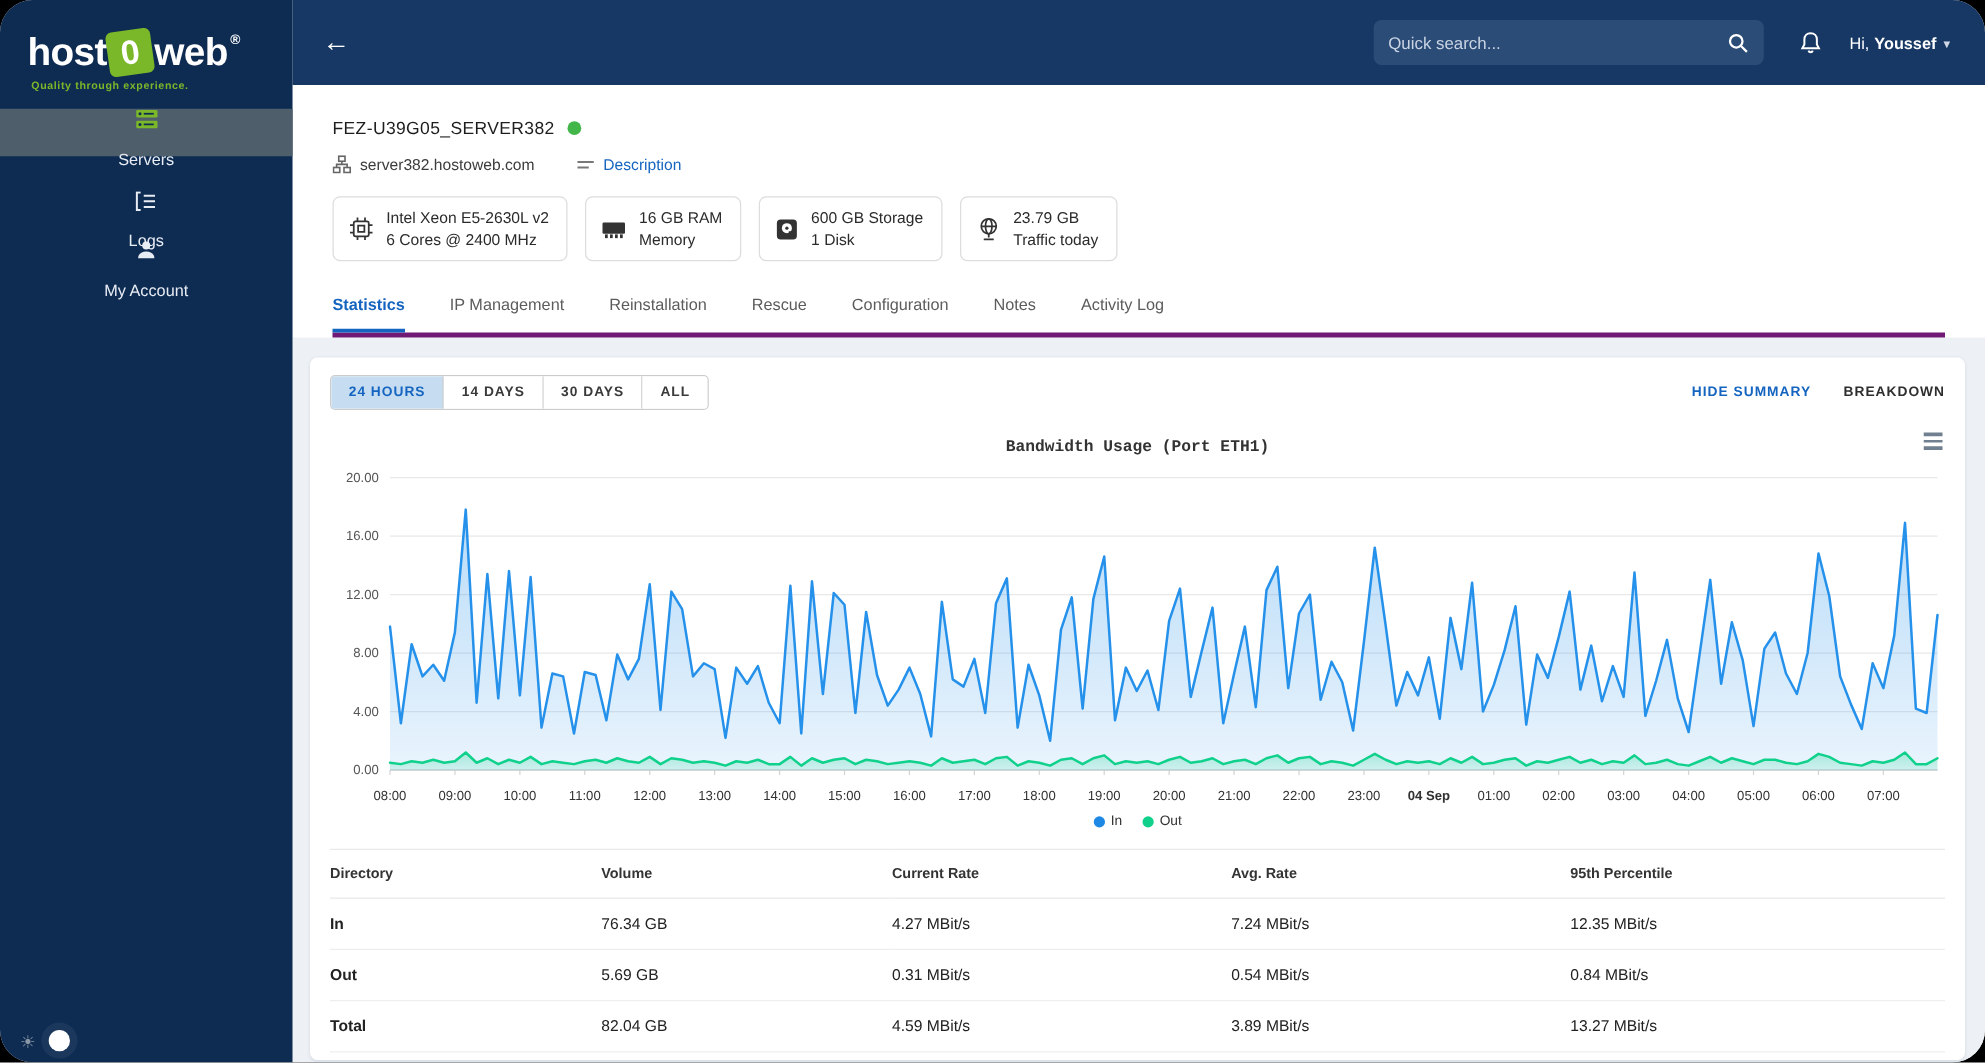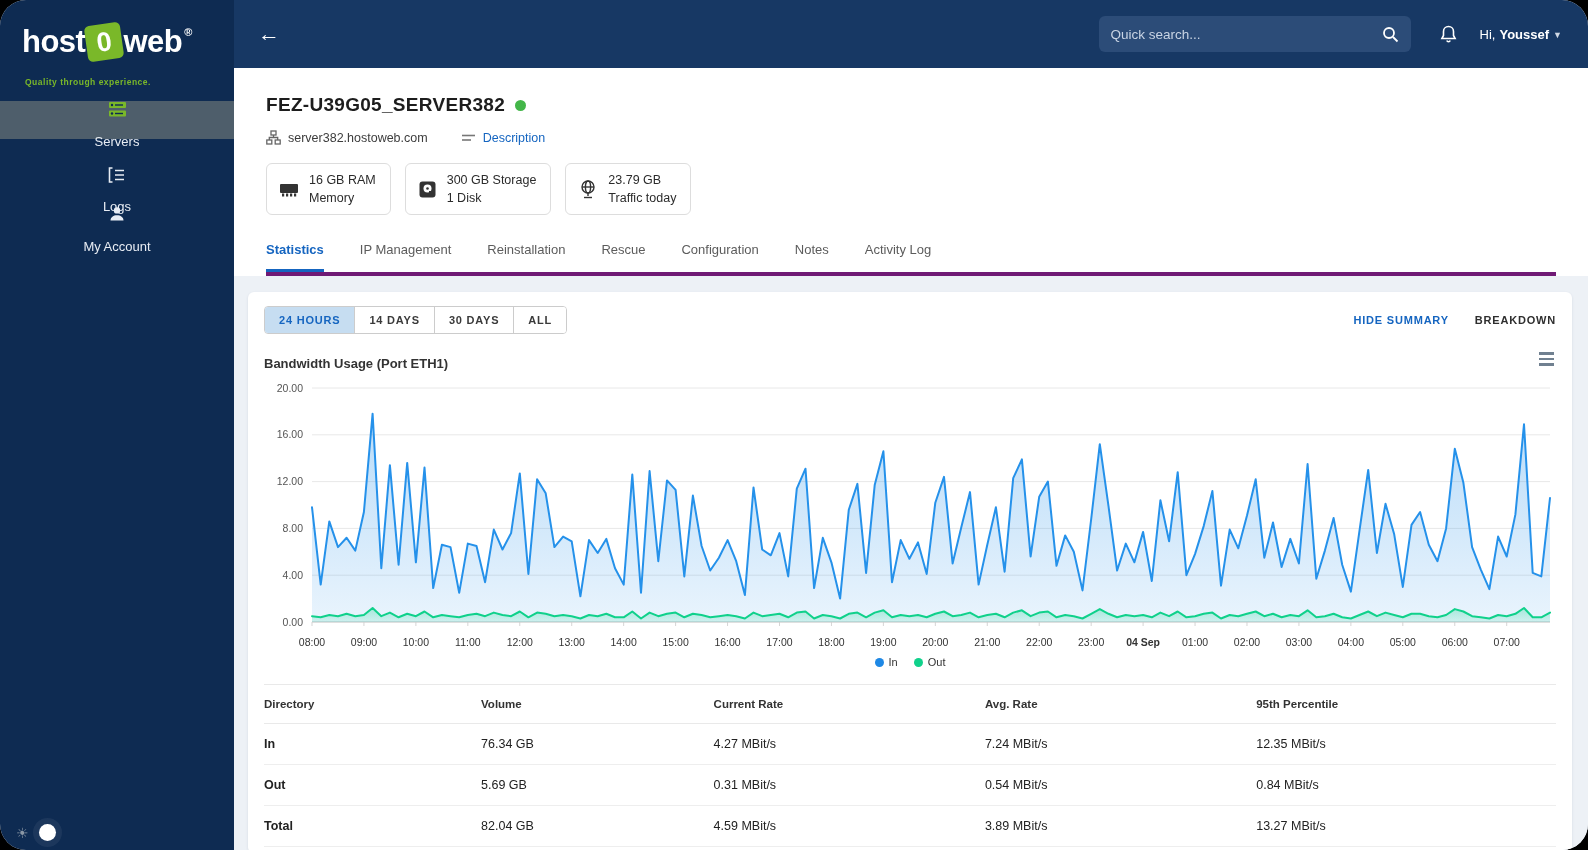--- a/index.html
+++ b/index.html
@@ -5,21 +5,21 @@
   * { margin:0; padding:0; box-sizing:border-box; }
   body { background:#000; font-family:"Liberation Sans", sans-serif; width:1588px; height:850px; overflow:hidden; }
   .window { width:1588px; height:850px; border-radius:26px; overflow:hidden; display:flex; background:#edf1f6; position:relative; }
 
   
   .sidebar { width:234px; background:#0e2b52; flex-shrink:0; position:relative; }
   .logo-block { padding:24px 20px 14px 22px; }
   .logo-line { display:flex; align-items:center; color:#fff; font-weight:bold; font-size:31px; letter-spacing:-0.5px; }
   .logo-o { width:36px; height:36px; background:#7ab829; border-radius:5px; transform:rotate(-8deg); display:flex; align-items:center; justify-content:center; color:#fff; font-size:27px; font-weight:bold; margin:0 1px; }
   .logo-reg { font-size:11px; align-self:flex-start; margin-top:2px; margin-left:2px; }
-  .logo-tagline { color:#7ab829; font-size:8.5px; font-weight:bold; letter-spacing:0.5px; margin-top:17px; margin-left:3px; }
+  .logo-tagline { color:#7ab829; font-size:8.5px; font-weight:bold; letter-spacing:0.5px; margin-top:3px; margin-left:3px; }
   .side-item { display:flex; align-items:center; gap:16px; height:38px; padding:0 22px; color:#e8edf4; font-size:13px; cursor:pointer;flex-direction:column; }
   .side-item.active { background:#4e5e6b; }
   .side-item svg { flex-shrink:0; }
   .side-gap { height:28px; }
   .theme-toggle { position:absolute; bottom:9px; left:16px; display:flex; align-items:center; gap:10px; }
   .sun { color:#8a97a5; font-size:14px; }
   .knob { width:17px; height:17px; background:#fff; border-radius:50%; box-shadow:0 0 0 6px rgba(255,255,255,0.06); }
 
   
   .main { flex:1; display:flex; flex-direction:column; min-width:0; }
@@ -31,21 +31,21 @@
   .bell { margin-left:28px; cursor:pointer; display:flex; }
   .user-chip { margin-left:22px; color:#fff; font-size:13px; cursor:pointer; display:flex; align-items:center; gap:4px; white-space:nowrap; }
   .user-chip b { font-weight:bold; }
   .chev { font-size:9px; color:#cfd8e4; margin-top:2px; }
 
   .content { flex:1; overflow:hidden; background:#edf1f6; }
 
   
   .white-head { background:#fff; padding:26px 32px 0 32px; }
   .title-row { display:flex; align-items:center; }
-  .page-title { font-size:19px; font-weight:bold; color:#1d1d1d; letter-spacing:0.3px; }
+  .page-title { font-size:14px; font-weight:normal; color:#1d1d1d; letter-spacing:0.3px; }
   .status-dot { width:11px; height:11px; border-radius:50%; background:#43b649; margin-left:10px; }
   .head-buttons { margin-left:auto; display:flex; gap:8px; }
   .btn { border:none; border-radius:4px; font-family:"Liberation Sans", sans-serif; font-size:11.5px; font-weight:bold; letter-spacing:1.2px; padding:9px 18px; color:#fff; cursor:pointer; display:flex; align-items:center; gap:8px; }
   .btn-console { background:#64808f; }
   .btn-power { background:#10559e; }
   .sub-row { display:flex; align-items:center; margin-top:14px; font-size:12.5px; color:#3c3c3c; gap:7px; }
   .desc-link { color:#1565c0; cursor:pointer; }
   .desc-icon { margin-left:26px; }
   .specs-row { display:flex; gap:14px; margin-top:18px; }
   .spec-card { border:1px solid #ddd; border-radius:6px; background:#fff; display:flex; align-items:center; gap:10px; padding:7px 14px 7px 12px; }
@@ -58,21 +58,21 @@
   .card-zone { padding:16px 16px 0 14px; }
   .card { background:#fff; border-radius:6px; box-shadow:0 1px 3px rgba(20,40,80,0.10); padding:14px 16px 6px; }
   .controls-row { display:flex; align-items:center; }
   .range-group { display:flex; border:1px solid #ccc; border-radius:4px; overflow:hidden; }
   .range-btn { background:#fff; border:none; border-right:1px solid #ccc; padding:7px 14px; font-family:"Liberation Sans", sans-serif; font-size:11px; font-weight:bold; letter-spacing:0.8px; color:#3a3a3a; cursor:pointer; }
   .range-btn:last-child { border-right:none; }
   .range-btn.active { background:#c6ddf1; color:#1565c0; }
   .summary-links { margin-left:auto; display:flex; gap:26px; font-size:11px; font-weight:bold; letter-spacing:0.8px; }
   .link-blue { color:#1565c0; cursor:pointer;margin-left:34px; }
   .link-dark { color:#2e2e2e; cursor:pointer; }
-  .chart-title-row { position:relative; margin-top:20px; text-align:left; }
+  .chart-title-row { position:relative; margin-top:20px; text-align:center;font-family:Liberation Mono, monospace; }
   .chart-title { font-size:13px; font-weight:bold; color:#333; }
   .chart-menu { position:absolute; right:2px; top:-2px; cursor:pointer; display:flex; flex-direction:column; gap:3px; }
   .chart-menu span { width:15px; height:2.5px; background:#708090; display:block; }
   #chart-plot { margin-top:4px; }
   .chart-legend { display:flex; justify-content:center; gap:16px; font-size:11px; color:#333; margin-top:-14px; }
   .chart-legend .lg { display:flex; align-items:center; gap:5px; }
   .chart-legend .dot { width:9px; height:9px; border-radius:50%; display:inline-block; }
 
   
   table.summary { width:100%; border-collapse:collapse; margin-top:16px; }
@@ -182,20 +182,40 @@
               <g stroke="#777" stroke-width="1.6">
                 <line x1="1" y1="2.5" x2="14" y2="2.5"></line>
                 <line x1="1" y1="7" x2="10" y2="7"></line>
               </g>
             </svg>
           <span class="desc-link">Description</span>
         </div>
 
         <div class="specs-row">
           <div class="spec-card">
+            <svg width="20" height="20" viewBox="0 0 20 20">
+                <g stroke="#333" stroke-width="1.4" fill="none">
+                  <rect x="4" y="4" width="12" height="12" rx="1.5"></rect>
+                  <rect x="7.5" y="7.5" width="5" height="5"></rect>
+                  <line x1="7" y1="1" x2="7" y2="4"></line>
+                  <line x1="13" y1="1" x2="13" y2="4"></line>
+                  <line x1="7" y1="16" x2="7" y2="19"></line>
+                  <line x1="13" y1="16" x2="13" y2="19"></line>
+                  <line x1="1" y1="7" x2="4" y2="7"></line>
+                  <line x1="1" y1="13" x2="4" y2="13"></line>
+                  <line x1="16" y1="7" x2="19" y2="7"></line>
+                  <line x1="16" y1="13" x2="19" y2="13"></line>
+                </g>
+              </svg>
+            <div class="spec-text">
+                <div>Intel Xeon E5-2630L v2</div>
+                <div>6 Cores @ 2400 MHz</div>
+              </div>
+          </div>
+          <div class="spec-card">
             <svg width="20" height="18" viewBox="0 0 20 18">
                 <g fill="#333">
                   <rect x="1" y="4" width="18" height="9" rx="1"></rect>
                   <rect x="3" y="13.5" width="2.2" height="3"></rect>
                   <rect x="7" y="13.5" width="2.2" height="3"></rect>
                   <rect x="11" y="13.5" width="2.2" height="3"></rect>
                   <rect x="15" y="13.5" width="2.2" height="3"></rect>
                 </g>
               </svg>
             <div class="spec-text">
@@ -206,21 +226,21 @@
           <div class="spec-card">
             <svg width="19" height="19" viewBox="0 0 19 19">
                 <g>
                   <rect x="1.5" y="1.5" width="16" height="16" rx="3" fill="#333"></rect>
                   <circle cx="9.5" cy="8.5" r="4" fill="#fff"></circle>
                   <circle cx="9.5" cy="8.5" r="1.3" fill="#333"></circle>
                   <rect x="11" y="11" width="4" height="4" fill="#333"></rect>
                 </g>
               </svg>
             <div class="spec-text">
-                <div>300 GB Storage</div>
+                <div>600 GB Storage</div>
                 <div>1 Disk</div>
               </div>
           </div>
           <div class="spec-card">
             <svg width="20" height="20" viewBox="0 0 20 20">
                 <g stroke="#333" stroke-width="1.4" fill="none">
                   <circle cx="10" cy="8" r="6"></circle>
                   <ellipse cx="10" cy="8" rx="2.6" ry="6"></ellipse>
                   <line x1="4" y1="8" x2="16" y2="8"></line>
                   <line x1="10" y1="14" x2="10" y2="17"></line>

